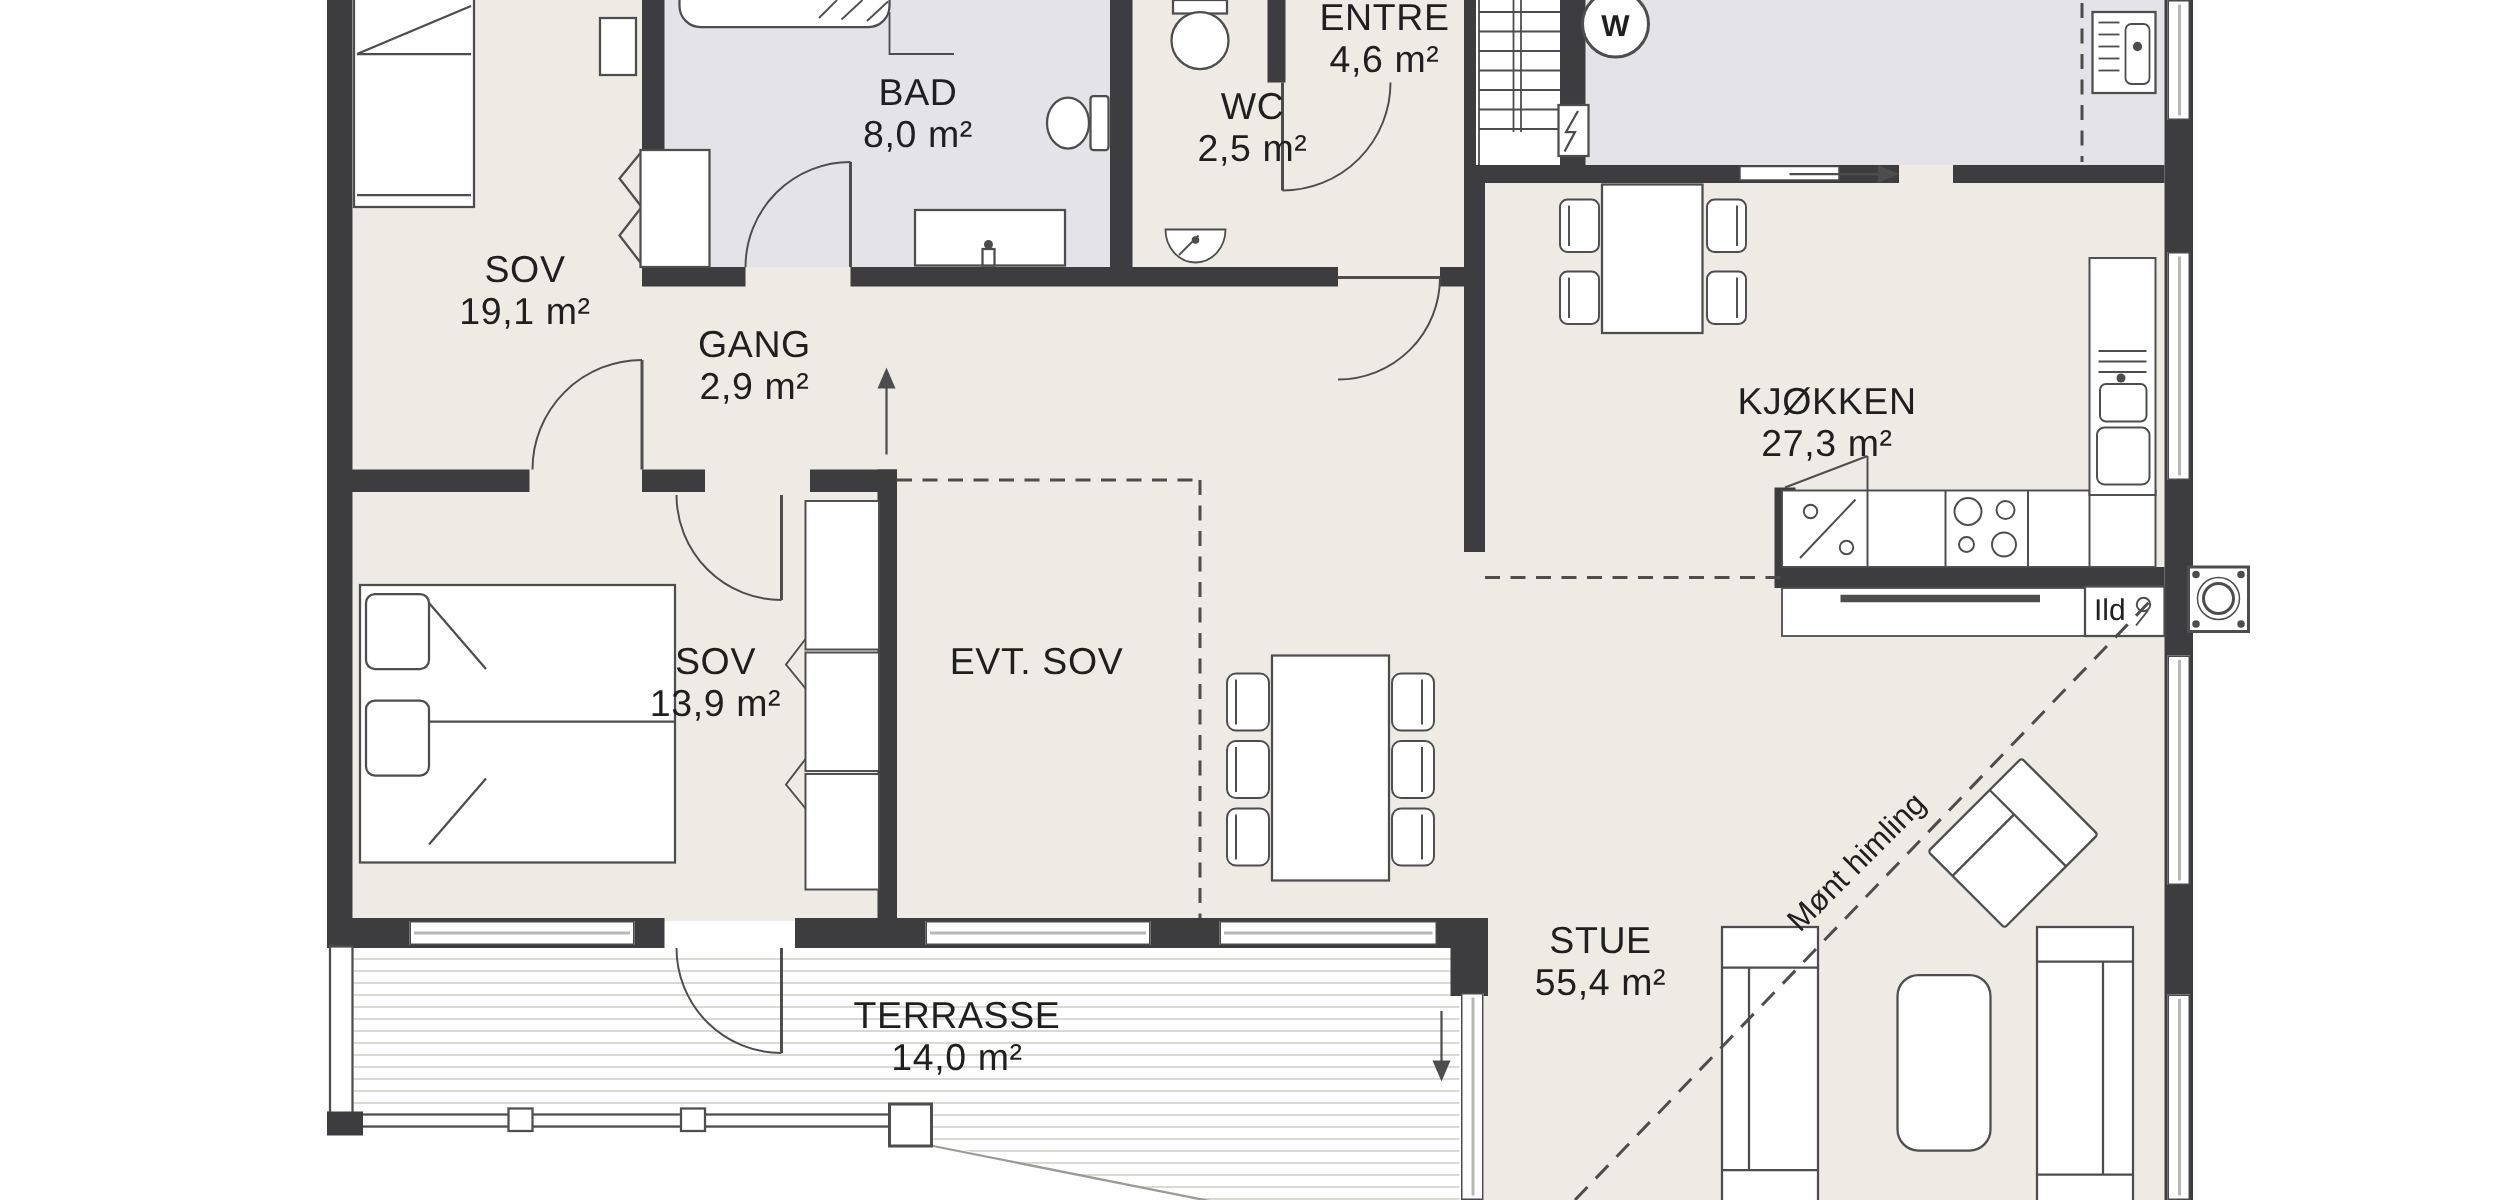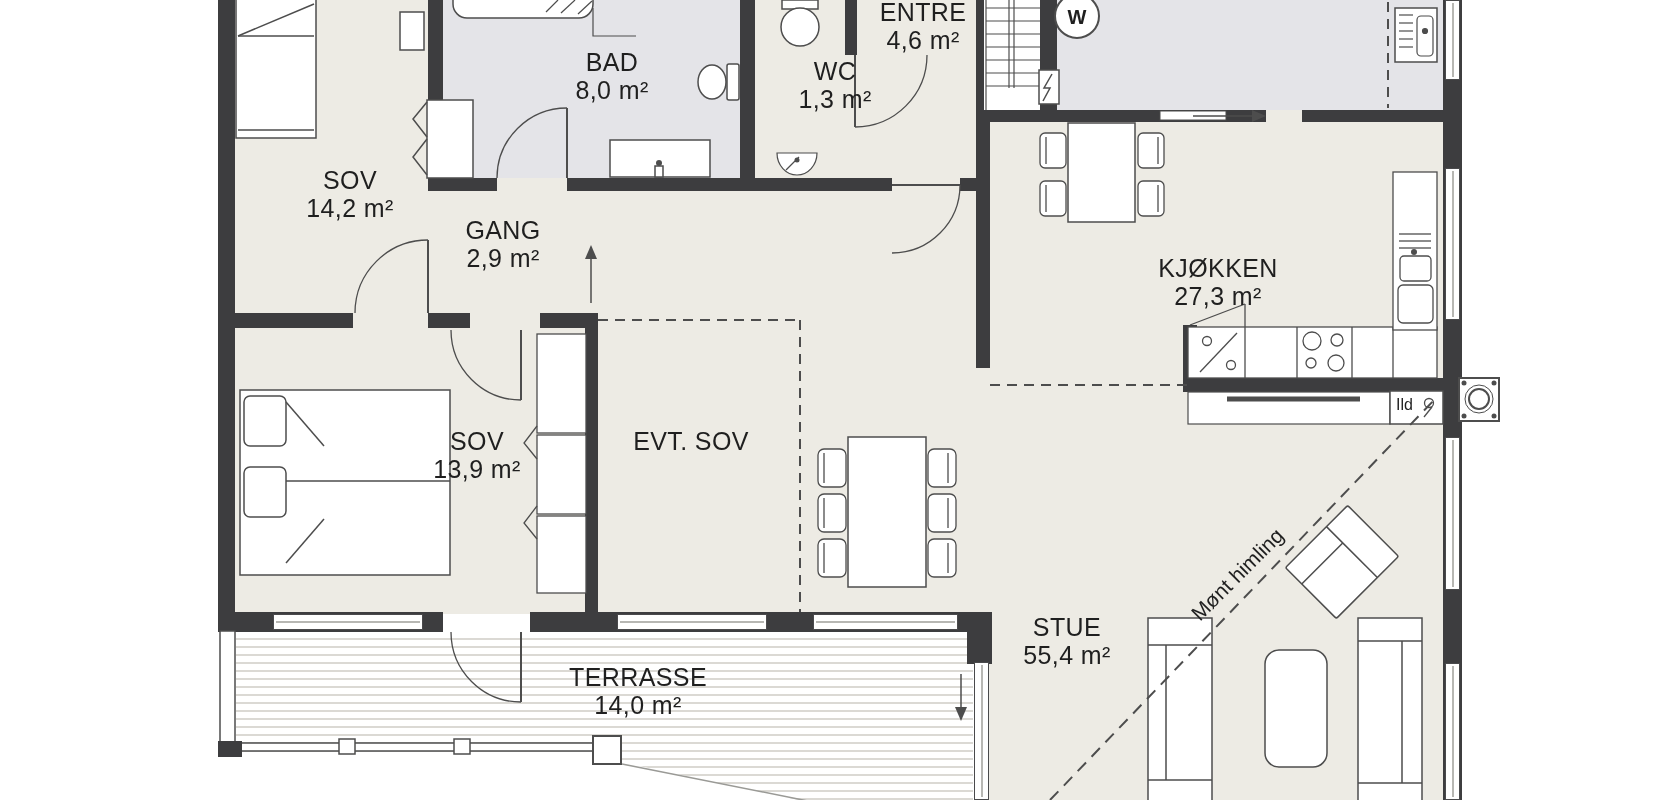--- a/index.html
+++ b/index.html
@@ -14,21 +14,21 @@
   .wall{position:absolute;background:#3d3d3f;}
   .win-h{position:absolute;background:#fff;border:1px solid #4a4a4c;box-sizing:border-box;}
   .win-h::before{content:"";position:absolute;left:2px;right:2px;top:50%;height:2px;margin-top:-1px;background:#b7b7b3;}
   .win-v{position:absolute;background:#fff;border:1px solid #4a4a4c;box-sizing:border-box;}
   .win-v::before{content:"";position:absolute;top:2px;bottom:2px;left:50%;width:2px;margin-left:-1px;background:#b7b7b3;}
   svg.overlay{position:absolute;left:0;top:0;}
   .room-label{position:absolute;text-align:center;color:#1f1f1f;font-size:25px;line-height:1.12;
               letter-spacing:.4px;white-space:nowrap;}
   .room-label span{display:block;}
   .label-right{text-align:right;}
-  .small-label{position:absolute;color:#1f1f1f;font-size:16px;}
+  .small-label{position:absolute;color:#1f1f1f;font-size:20px;}
 </style>
 </head>
 <body>
 
 <div id="plan">
 
   <div class="floor floor-main" style="left:235px;top:0;width:1208px;height:614px;"></div>
   <div class="floor floor-main" style="left:989px;top:612px;width:454px;height:188px;"></div>
   <div class="floor floor-wet" style="left:443px;top:0;width:297px;height:178px;"></div>
   <div class="floor floor-wet" style="left:1057px;top:0;width:386px;height:110px;"></div>
@@ -311,29 +311,29 @@
       <line x1="598" y1="320" x2="800" y2="320"></line>
       <line x1="800" y1="320" x2="800" y2="612"></line>
       <line x1="990" y1="385" x2="1188" y2="385"></line>
       <line x1="1050" y1="800" x2="1436" y2="398" stroke-dasharray="12 8"></line>
     </g>
     <text transform="translate(1200,622) rotate(-45)" font-size="21" fill="#1f1f1f" stroke="none">Mønt himling</text>
   </svg>
 
   <div class="room-label" style="left:270px;top:166px;width:160px;">
     <span>SOV</span>
-    <span>14,2 m²</span>
+    <span>19,1 m²</span>
   </div>
   <div class="room-label" style="left:532px;top:48px;width:160px;">
     <span>BAD</span>
     <span>8,0 m²</span>
   </div>
   <div class="room-label" style="left:755px;top:57px;width:160px;">
     <span>WC</span>
-    <span>1,3 m²</span>
+    <span>2,5 m²</span>
   </div>
   <div class="room-label" style="left:843px;top:-2px;width:160px;">
     <span>ENTRE</span>
     <span>4,6 m²</span>
   </div>
   <div class="room-label label-right" style="left:1118px;top:24px;width:200px;">
   </div>
   <div class="room-label" style="left:423px;top:216px;width:160px;">
     <span>GANG</span>
     <span>2,9 m²</span>

